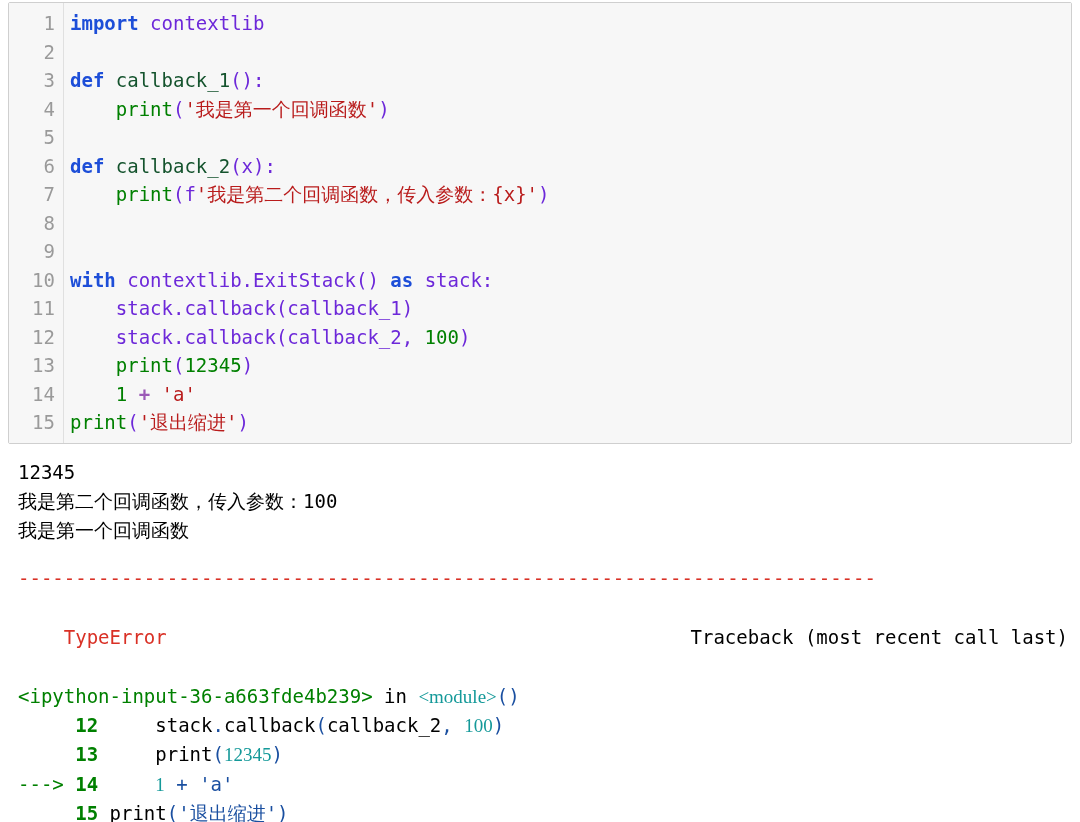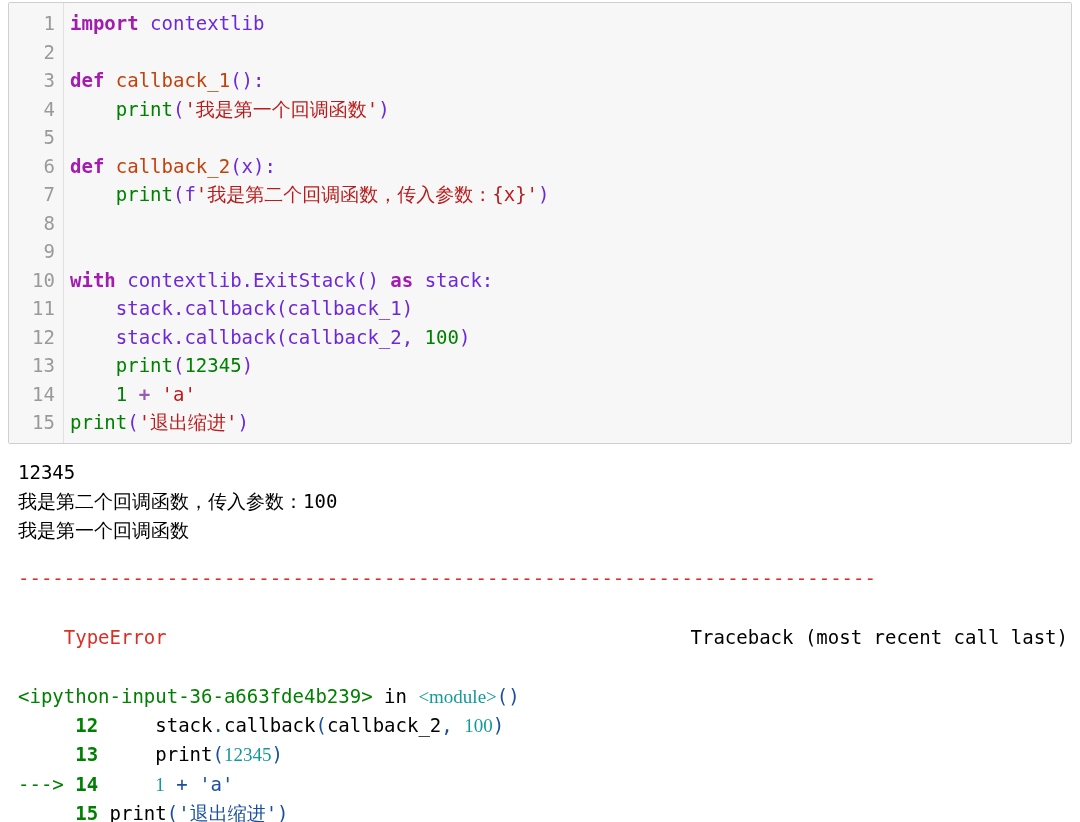--- a/index.html
+++ b/index.html
@@ -3,22 +3,22 @@
 <meta charset="utf-8">
 <style>
   * { margin: 0; padding: 0; box-sizing: border-box; }
   html, body { width: 1080px; height: 822px; background: #ffffff; font-family: Menlo, Consolas, "DejaVu Sans Mono", monospace; font-size: 19px; line-height: 1.5; }
   .cell { border: 1px solid #cfcfcf; border-radius: 2px; margin: 2px 8px 8px 8px; background: #f7f7f7; padding: 0; }
   .cell-inner { display: flex; }
   .gutter { width: 54px; text-align: right; color: #9a9a9a; padding: 6px 8px 6px 0; font-size: 19px; background: #f7f7f7; user-select: none; }
   .gutter div { line-height: 28.5px; }
   .code-area { flex: 1; background: #f7f7f7; padding: 6px 0 6px 6px; border-left: 1px solid #e0e0e0; }
   .code-line { line-height: 28.5px; white-space: pre; }
-  .kw { color: #a21caf; font-weight: bold; }
-  .fn { color: #c2410c; }
+  .kw { color: #1d4ed8; font-weight: bold; }
+  .fn { color: #14532d; }
   .call { color: #008000; }
   .str { color: #b91c1c; }
   .op { color: #9b59b6; font-weight: bold; }
   .num { color: #008000; }
   .plain { color: #6d28d9; }
   .output { padding: 6px 12px 0 18px; font-size: 19px; line-height: 1.55; }
   .output-line { white-space: pre; }
   .err-red { color: #d93025; }
   .err-teal { color: #149999; font-family: Liberation Serif, serif; }
   .err-green { color: #008000; text-align: center; }

